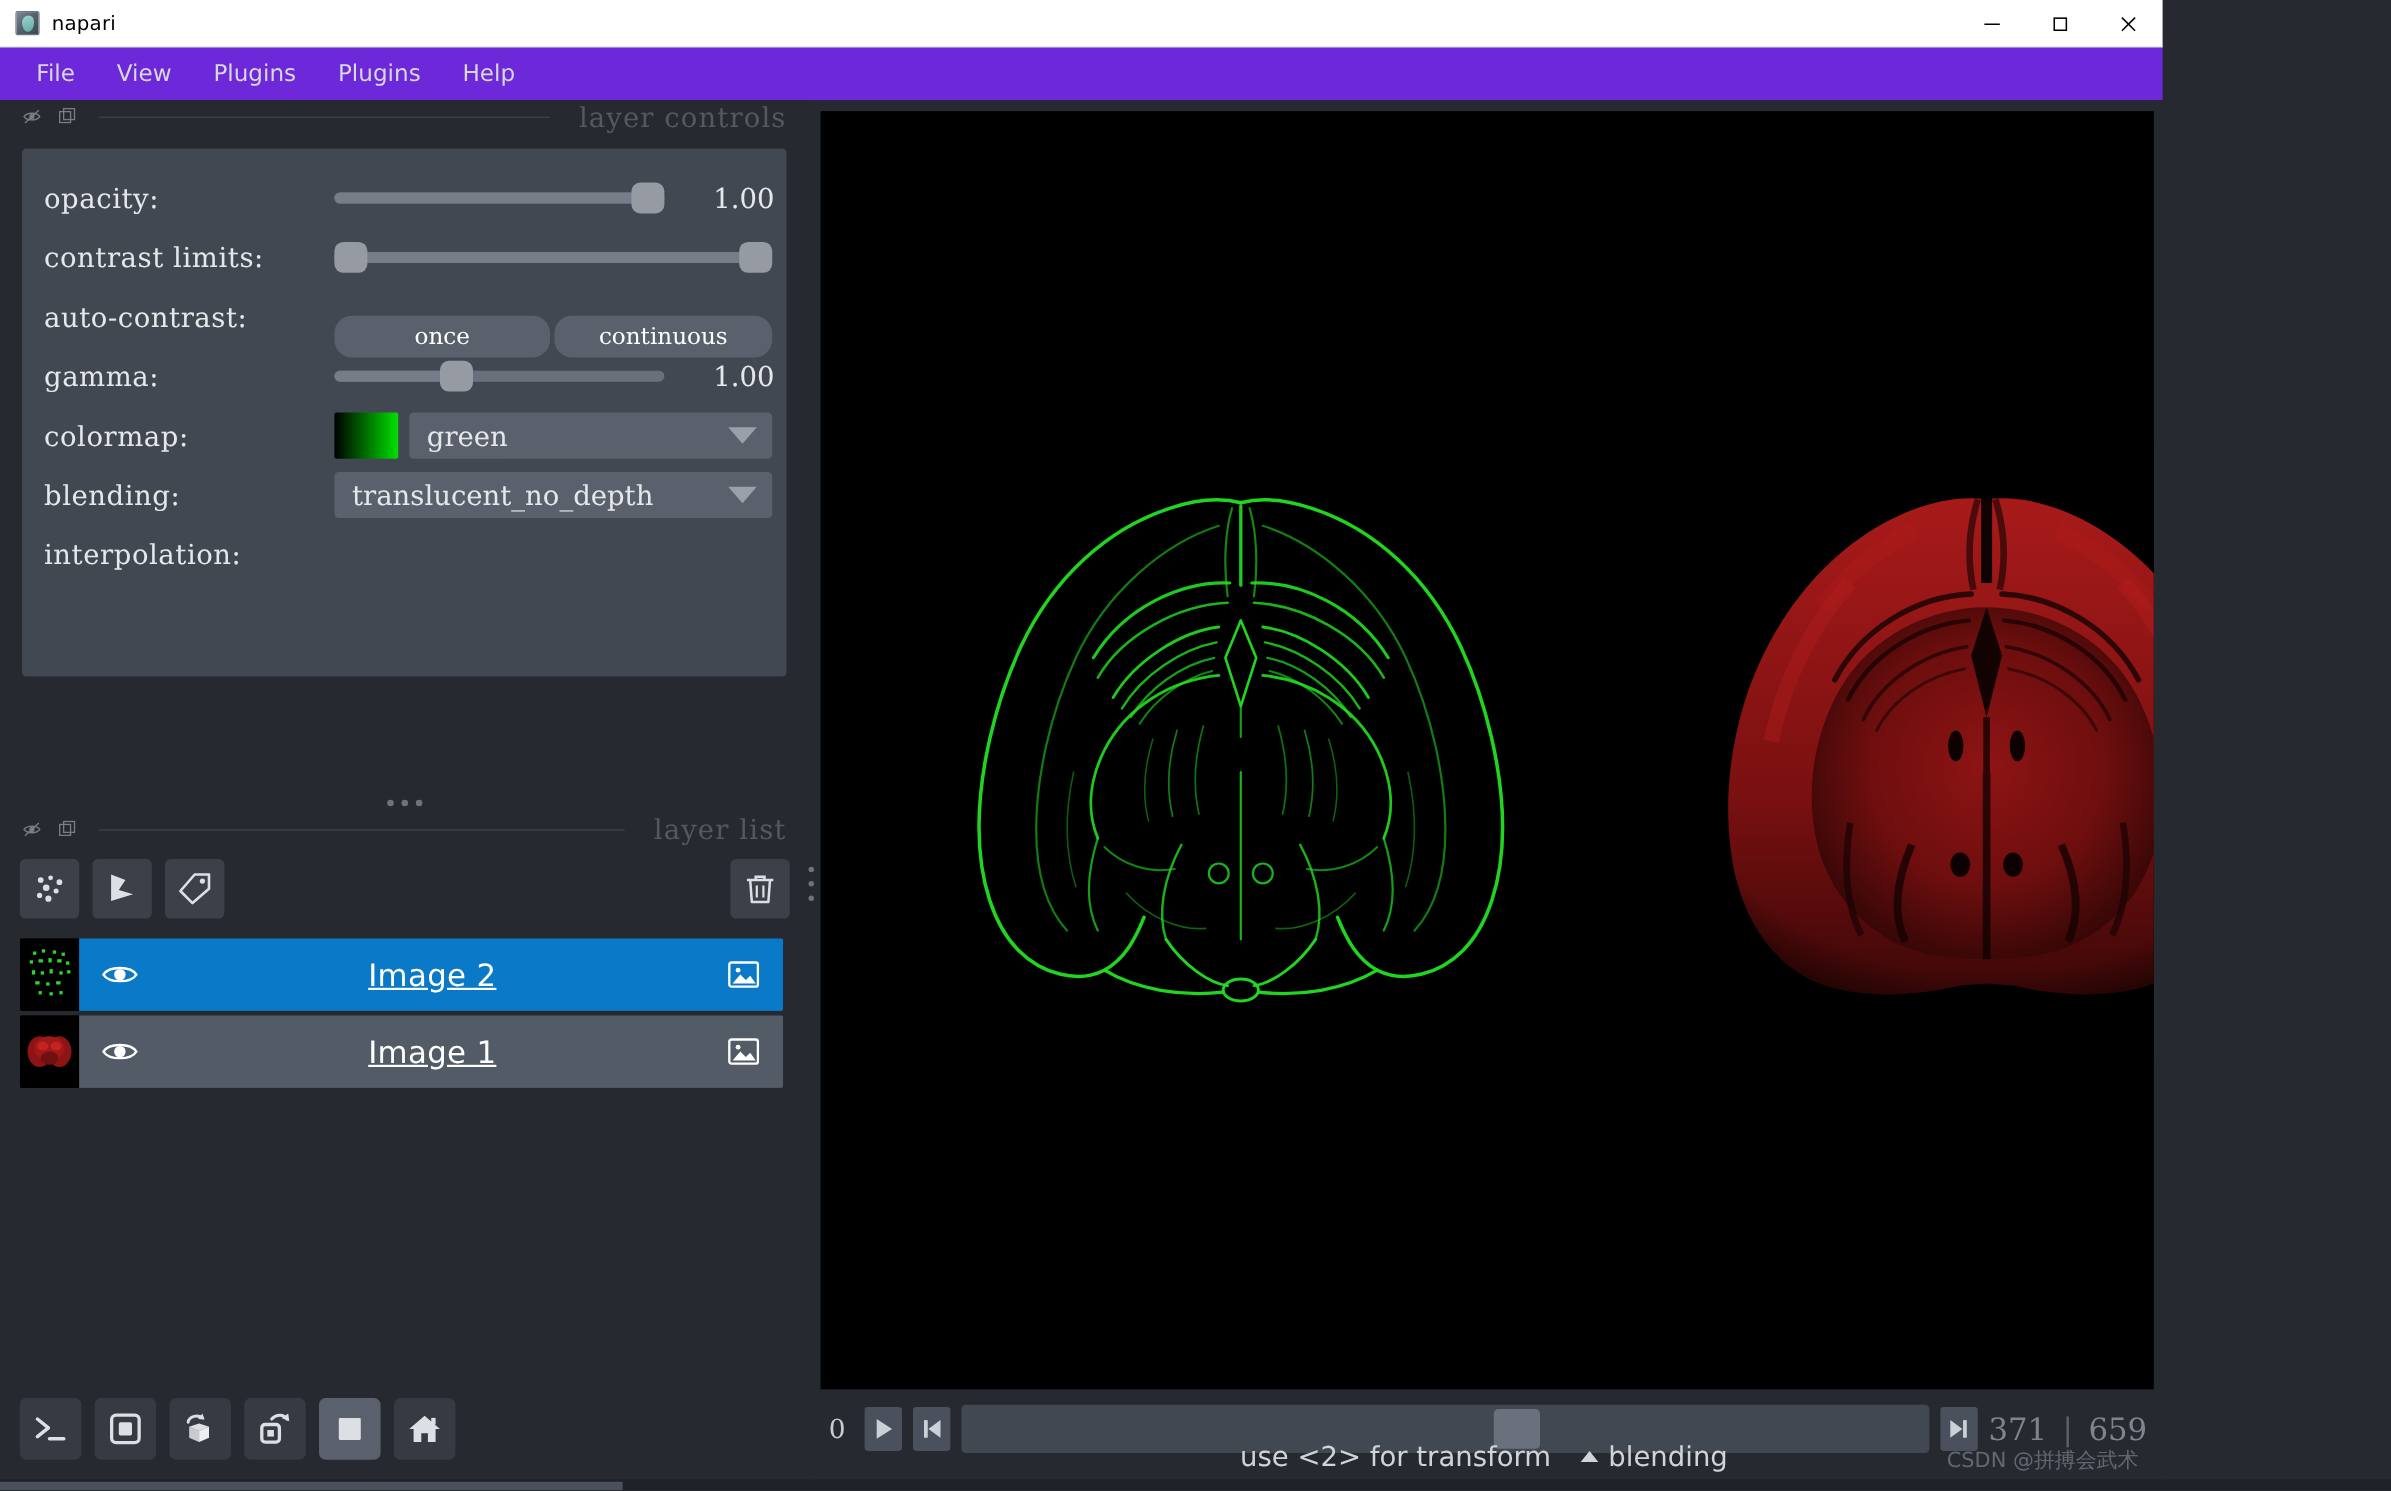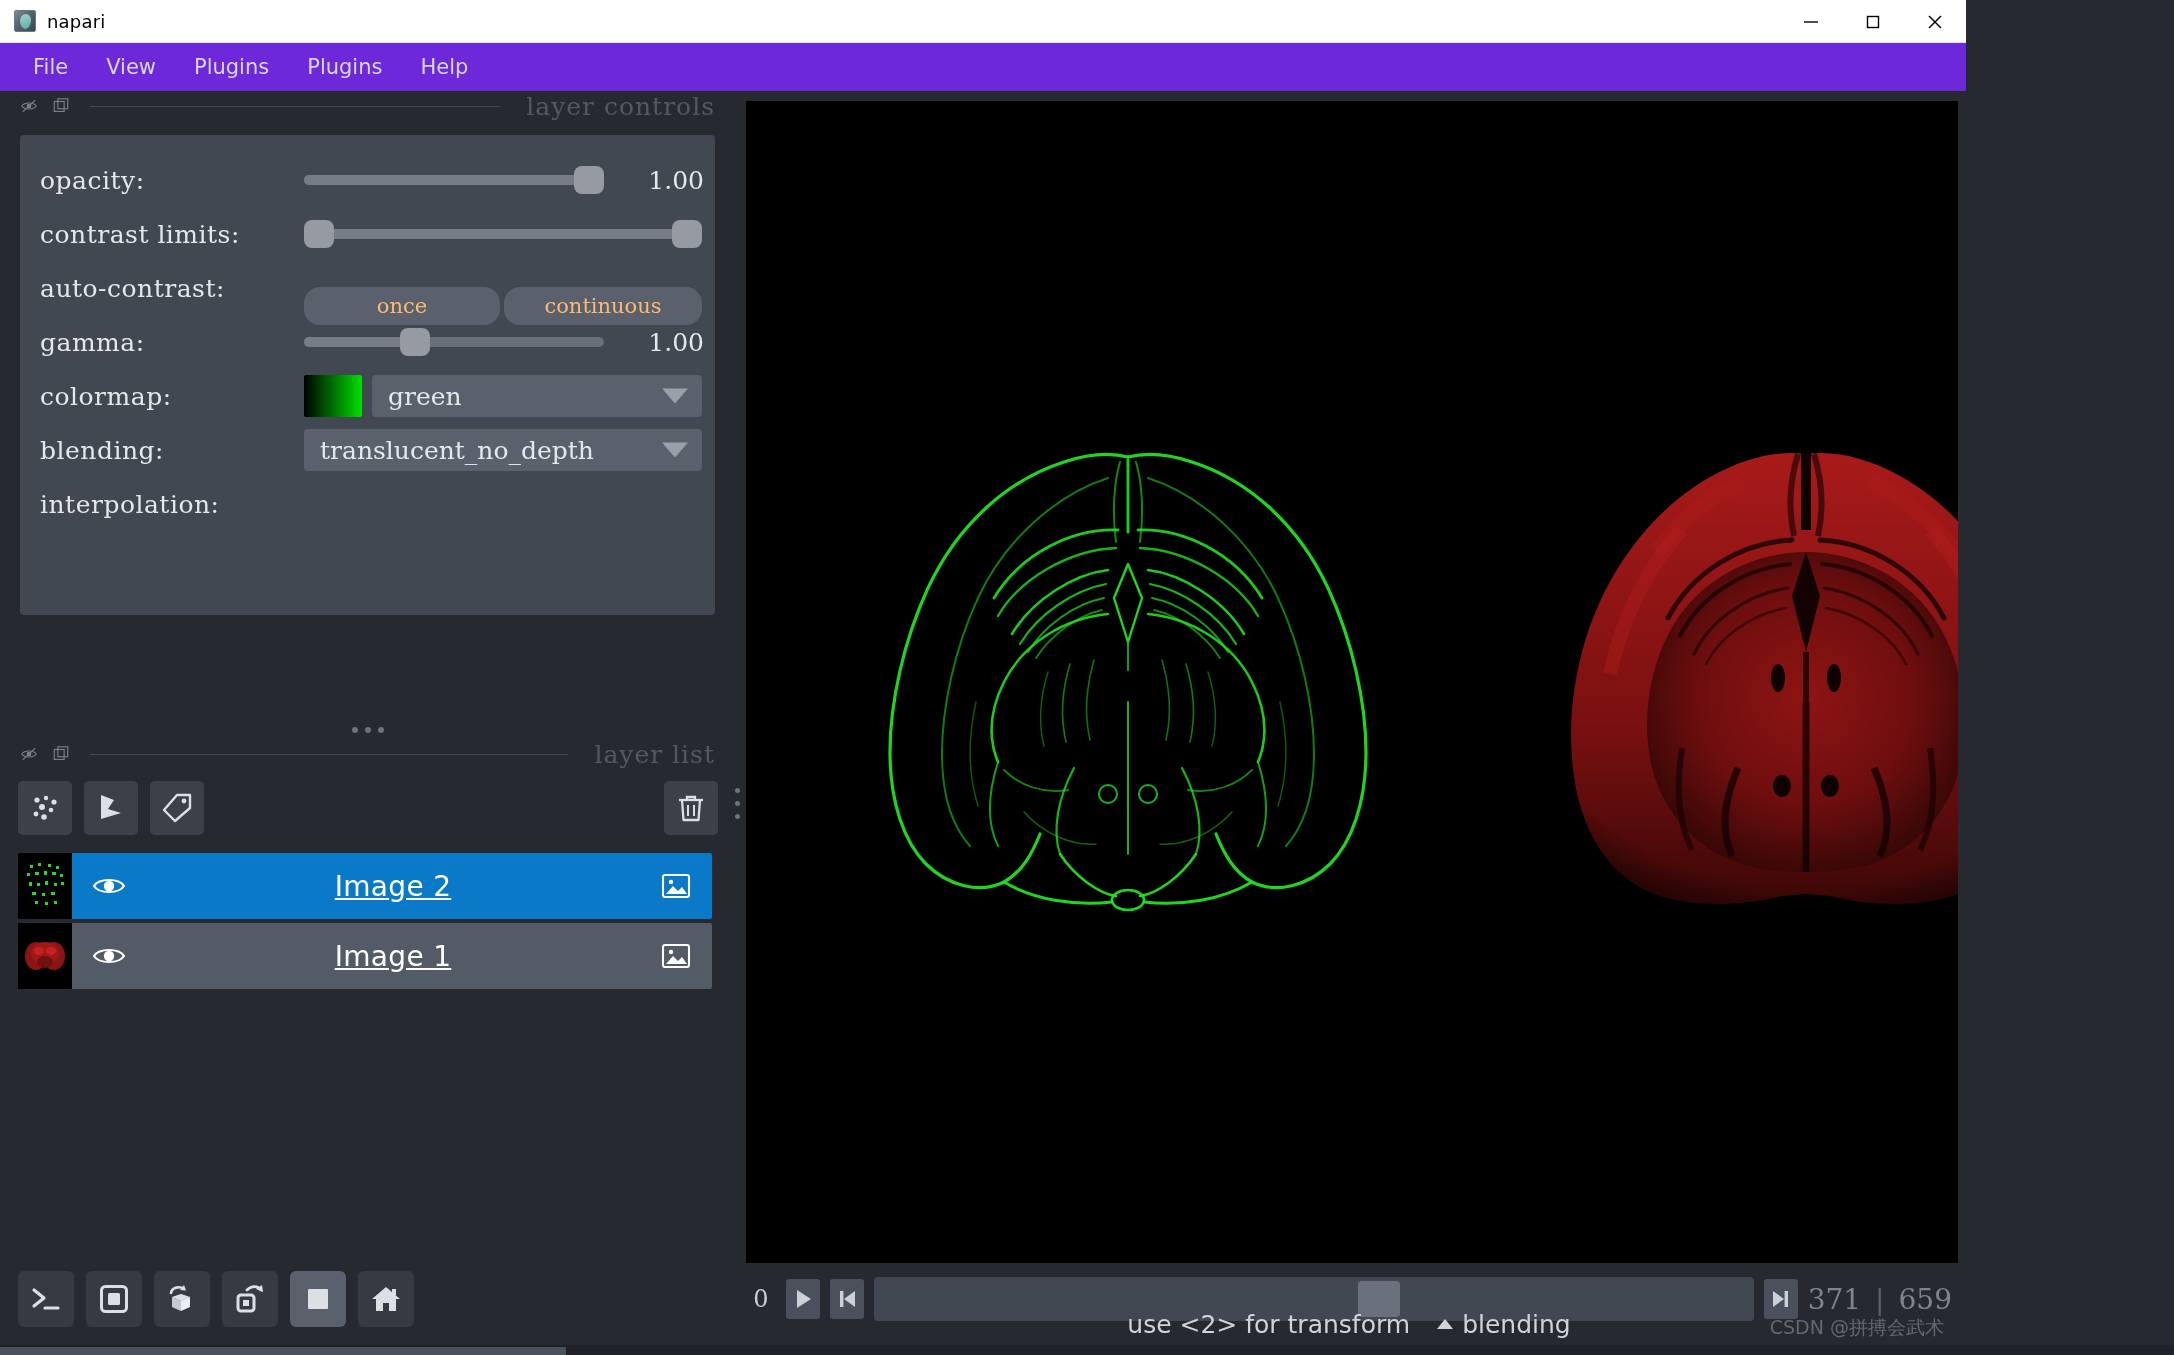--- a/index.html
+++ b/index.html
@@ -99,21 +99,21 @@
   }
   .val {
     width: 88px; text-align:right; margin-left: 12px;
     font-family:"DejaVu Serif", serif; font-size:25px; color:#e5e7ea;
   }
 
   
   .seg-btn {
     height:38px; background:#5a616c; border-radius:16px;
     display:flex; align-items:center; justify-content:center;
-    font-family:"DejaVu Serif", serif; font-size:21px; color:#fdba74;margin-top:36px;
+    font-family:"DejaVu Serif", serif; font-size:21px; color:#ffffff;margin-top:36px;
   }
 
   
   .dd {
     height:42px; background:#5a616c; border-radius:4px;
     display:flex; align-items:center; position:relative;
     padding-left:16px; padding-right:44px;
     font-family:"DejaVu Serif", serif; font-size:25px; color:#e5e7ea;
     white-space:nowrap; overflow:hidden;
   }

